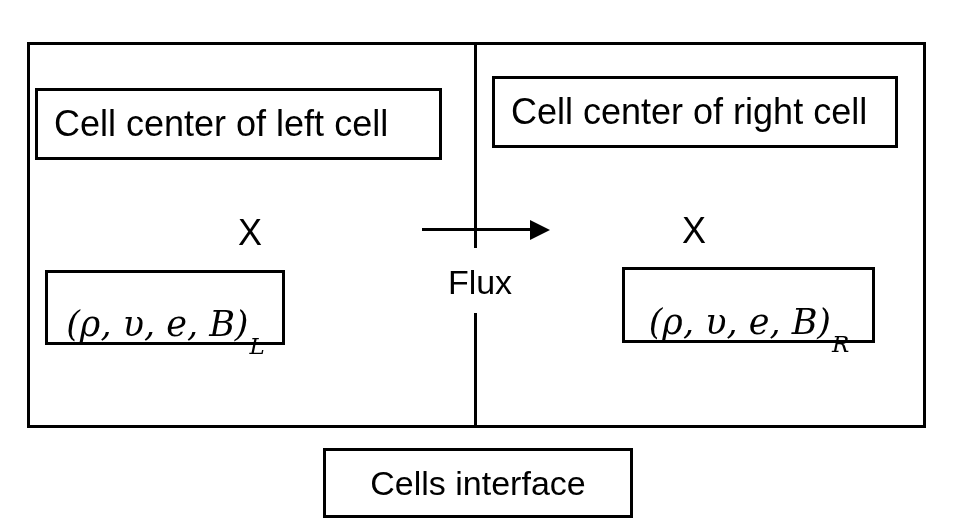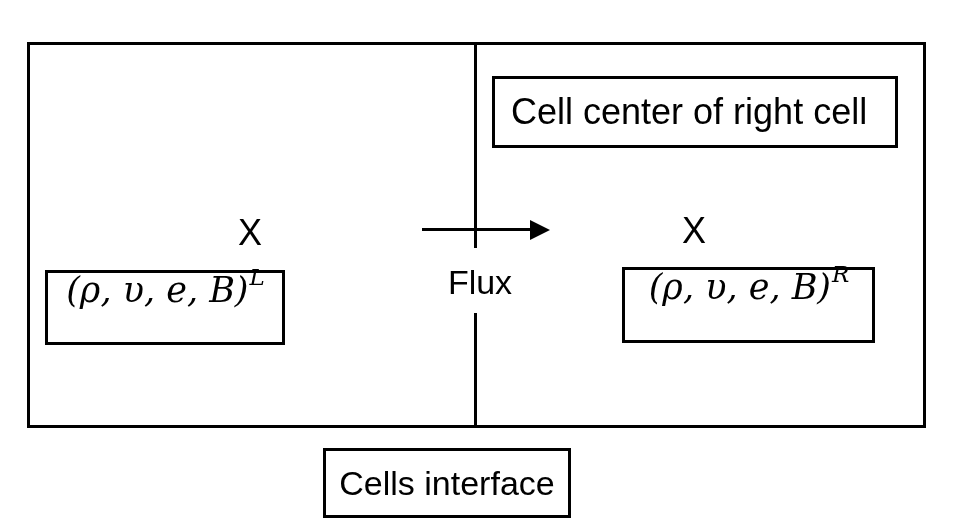--- a/index.html
+++ b/index.html
@@ -79,59 +79,62 @@
     transform: translate(-50%, -50%);
     font-size: 34px;
     line-height: 1;
     background: #ffffff;
     padding: 2px 6px;
     white-space: nowrap;
   }
   
   .state-box {
     display: flex;
-    align-items: flex-start;
+    align-items: flex-end;
     justify-content: center;
     font-family: "DejaVu Serif", "Liberation Serif", serif;
     font-style: italic;
     font-size: 35px;
     line-height: 1;
     white-space: nowrap;
   }
   .state-box-left  { left: 45px;  top: 270px; width: 240px; height: 75px; }
   .state-box-right { left: 622px; top: 267px; width: 253px; height: 76px; }
   .state-box sub {
     font-size: 23px;
     line-height: 0;
     position: relative;
     top: 4px;
     left: 1px;
   }
   
   .interface-box {
     left: 323px; top: 448px;
-    width: 248px; height: 70px;
+    width: 310px; height: 70px;
     display: flex;
     align-items: center;
     justify-content: center;
     font-size: 34px;
     line-height: 1;
     white-space: nowrap;
   }
 </style>
 </head>
 <body>
 
 <div class="canvas">
 
   <div class="stroke-box outer-rect"></div>
 
   <div class="divider divider-top"></div>
   <div class="divider divider-bottom"></div>
 
+  <div class="stroke-box label-box label-box-left">
+    <span>Cell center of left cell</span>
+  </div>
 
   <div class="stroke-box label-box label-box-right">
     <span>Cell center of right cell</span>
   </div>
 
   <div class="x-marker x-marker-left">X</div>
   <div class="x-marker x-marker-right">X</div>
 
   <div class="arrow-line"></div>
   <div class="arrow-head"></div>

